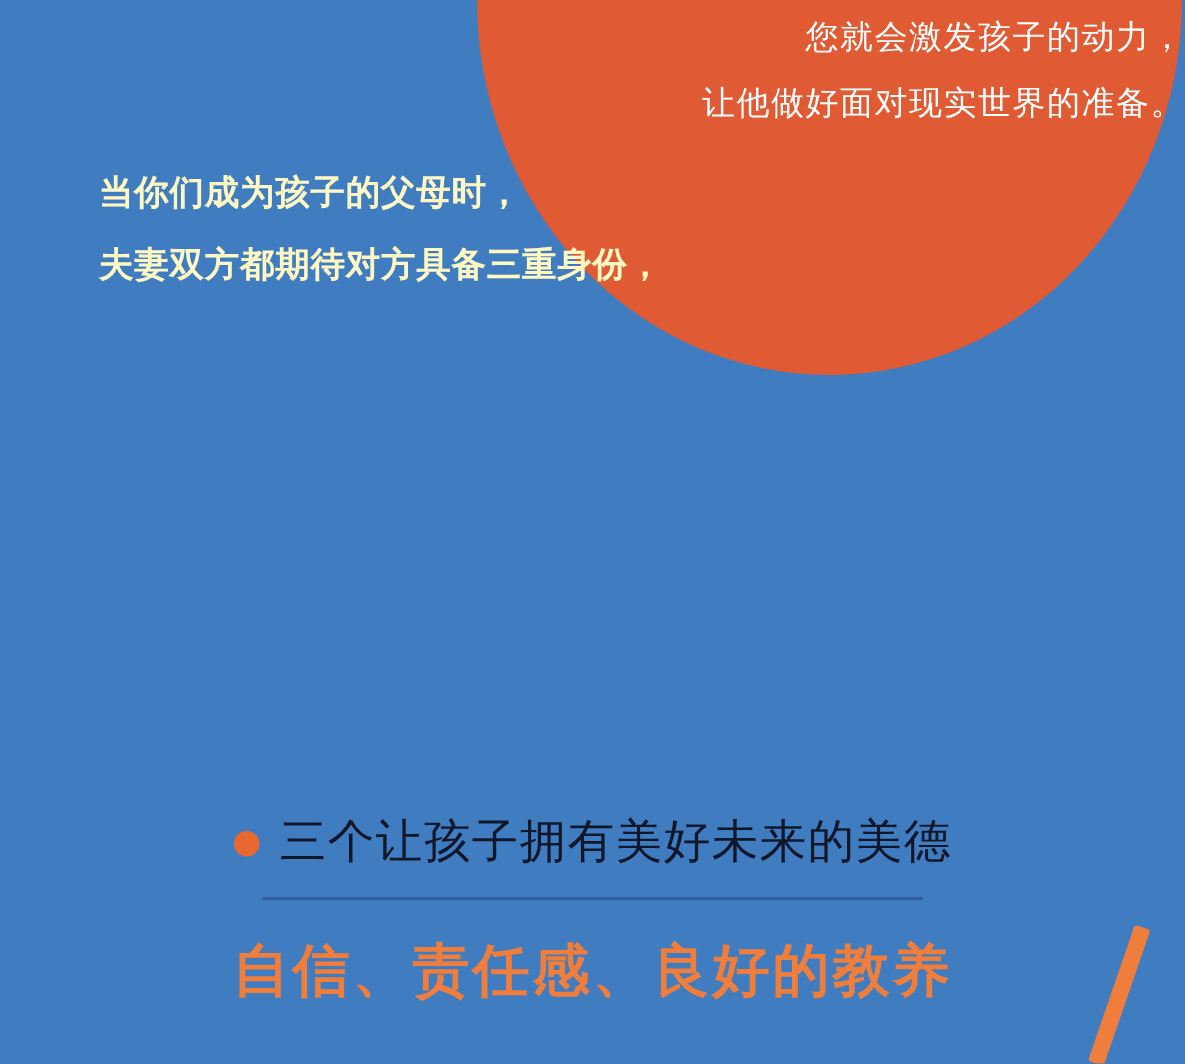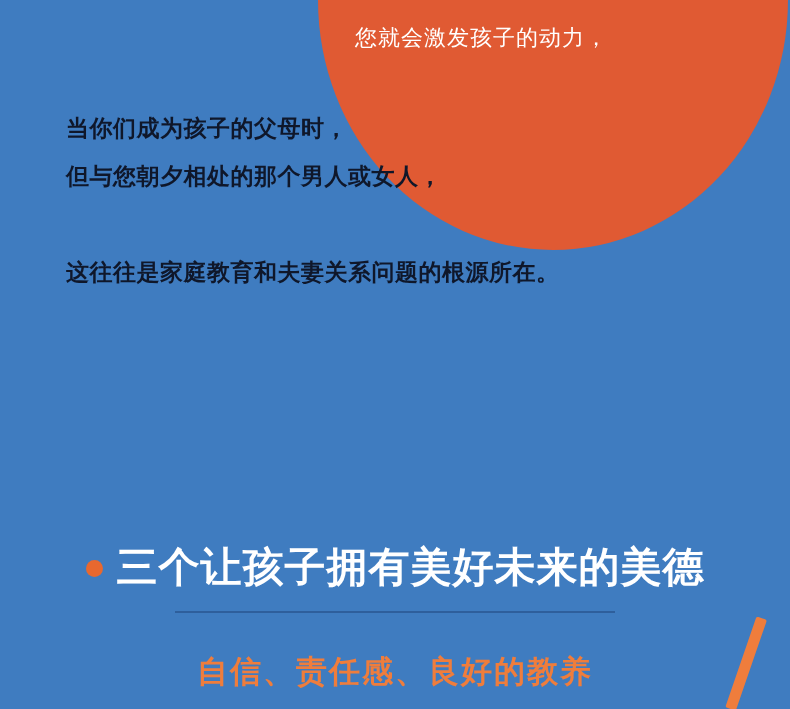--- a/index.html
+++ b/index.html
@@ -34,36 +34,37 @@
     position: absolute;
     top: 0;
     left: 355px;
     width: 435px;
     z-index: 5;
     color: #ffffff;
     font-family: "DejaVu Serif", serif;
     font-size: 22px;
     line-height: 44px;
     letter-spacing: 1px;
-    padding-top: 16px;
+    padding-top: 4px;
+    text-align: right;
   }
   .top-quote div {
     white-space: nowrap;
   }
   .top-quote .line2 {
     padding-left: 18px;
   }
   
   .body-text {
     position: absolute;
     left: 66px;
     top: 104px;
     width: 680px;
     z-index: 6;
-    color: #0f172a;
+    color: #fef9c3;
     font-size: 23px;
     font-weight: bold;
     line-height: 48px;
     letter-spacing: 0.5px;
   }
   .para {
     margin: 0;
   }
   .para + .para {
     margin-top: 48px;
@@ -89,36 +90,36 @@
   .bullet-dot {
     width: 17px;
     height: 17px;
     border-radius: 50%;
     background: #e8682f;
     flex: 0 0 auto;
     position: relative;
     top: 1px;
   }
   .heading-title {
-    color: #ffffff;
-    font-size: 41px;
-    font-weight: bold;
+    color: #0f172a;
+    font-size: 31px;
+    font-weight: normal;
     letter-spacing: 1px;
     white-space: nowrap;
   }
   .heading-underline {
     width: 440px;
     height: 2px;
     background: #2e5f9c;
     margin: 16px auto 0 auto;
   }
   .subheading {
-    margin-top: 38px;
+    margin-top: 22px;
     color: #ef7d3c;
-    font-size: 31px;
+    font-size: 38px;
     font-weight: bold;
     letter-spacing: 2px;
     white-space: nowrap;
   }
   
   .slash {
     position: absolute;
     right: 54px;
     bottom: 0px;
     width: 11px;
@@ -132,29 +133,29 @@
 </style>
 </head>
 <body>
 
 <div class="poster">
 
   <div class="orange-blob-round"></div>
 
   <div class="top-quote">
     <div class="line1">您就会激发孩子的动力，</div>
+    <div class="line2">让他做好面对现实世界的准备。</div>
   </div>
 
   <div class="body-text">
     <div class="para">
       <div>当你们成为孩子的父母时，</div>
-      <div>但与您朝夕相处的那个男人或女人，</div>
+      <div>夫妻双方都期待对方具备三重身份，</div>
     </div>
     <div class="para">
-      <div>这往往是家庭教育和夫妻关系问题的根源所在。</div>
     </div>
   </div>
 
   <div class="heading-block">
     <div class="heading-row">
       <span class="bullet-dot"></span>
       <span class="heading-title">三个让孩子拥有美好未来的美德</span>
     </div>
     <div class="heading-underline"></div>
     <div class="subheading">自信、责任感、良好的教养</div>

